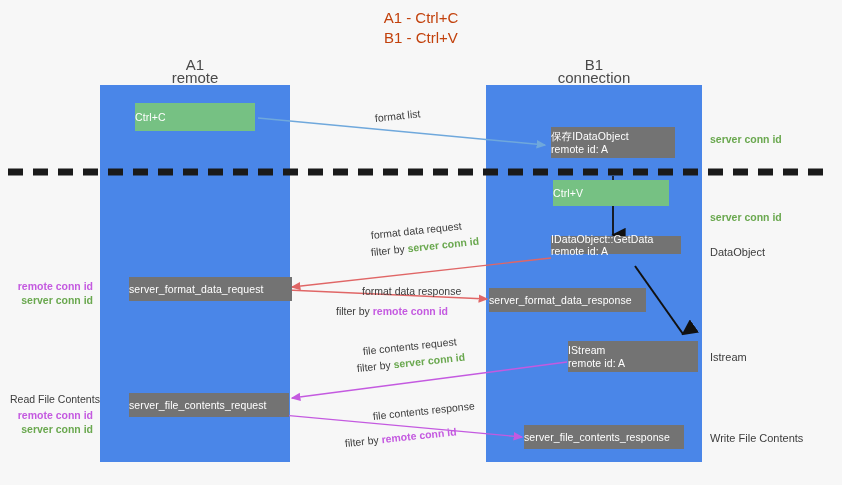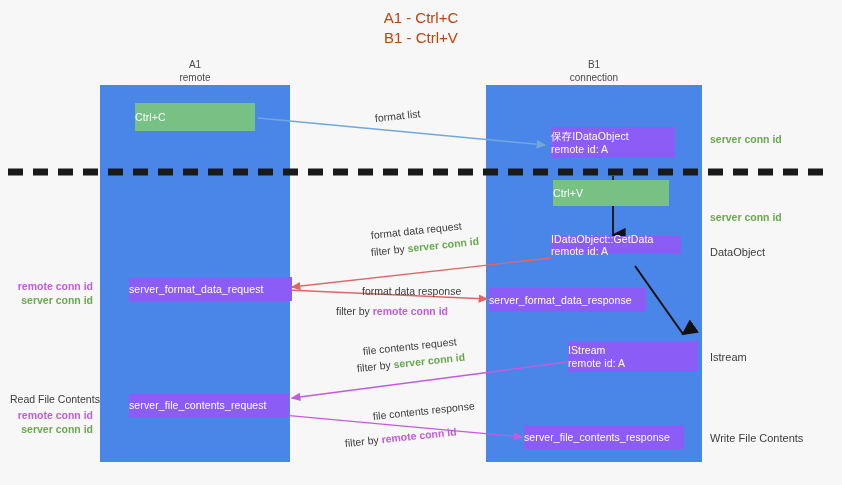--- a/index.html
+++ b/index.html
@@ -28,21 +28,21 @@
     text-align: center;
     font-size: 15px;
     line-height: 20px;
     color: #c2410c;
     white-space: pre;
   }
 
   
   .lane-head {
     text-align: center;
-    font-size: 10px;
+    font-size: 15px;
     line-height: 13px;
     color: #4a4a4a;
   }
   .lane-head .l1 { display: block; }
   .lane-head .l2 { display: block; }
 
   
   .lane {
     background: #4a86e8;
   }
@@ -64,21 +64,21 @@
     flex-direction: column;
     align-items: flex-start;
     justify-content: center;
     text-align: center;
     color: #ffffff;
     font-size: 10.5px;
     line-height: 12.5px;
     letter-spacing: .1px;
   }
   .box.green { background: #76c183; }
-  .box.orange { background: #8b5cf6; }
+  .box.orange { background: #737373; }
   .box .ln { display: block; white-space: nowrap; }
 
   
   .flow-label {
     position: absolute;
     font-size: 10.5px;
     line-height: 13px;
     color: #3c3c3c;
     white-space: nowrap;
   }

